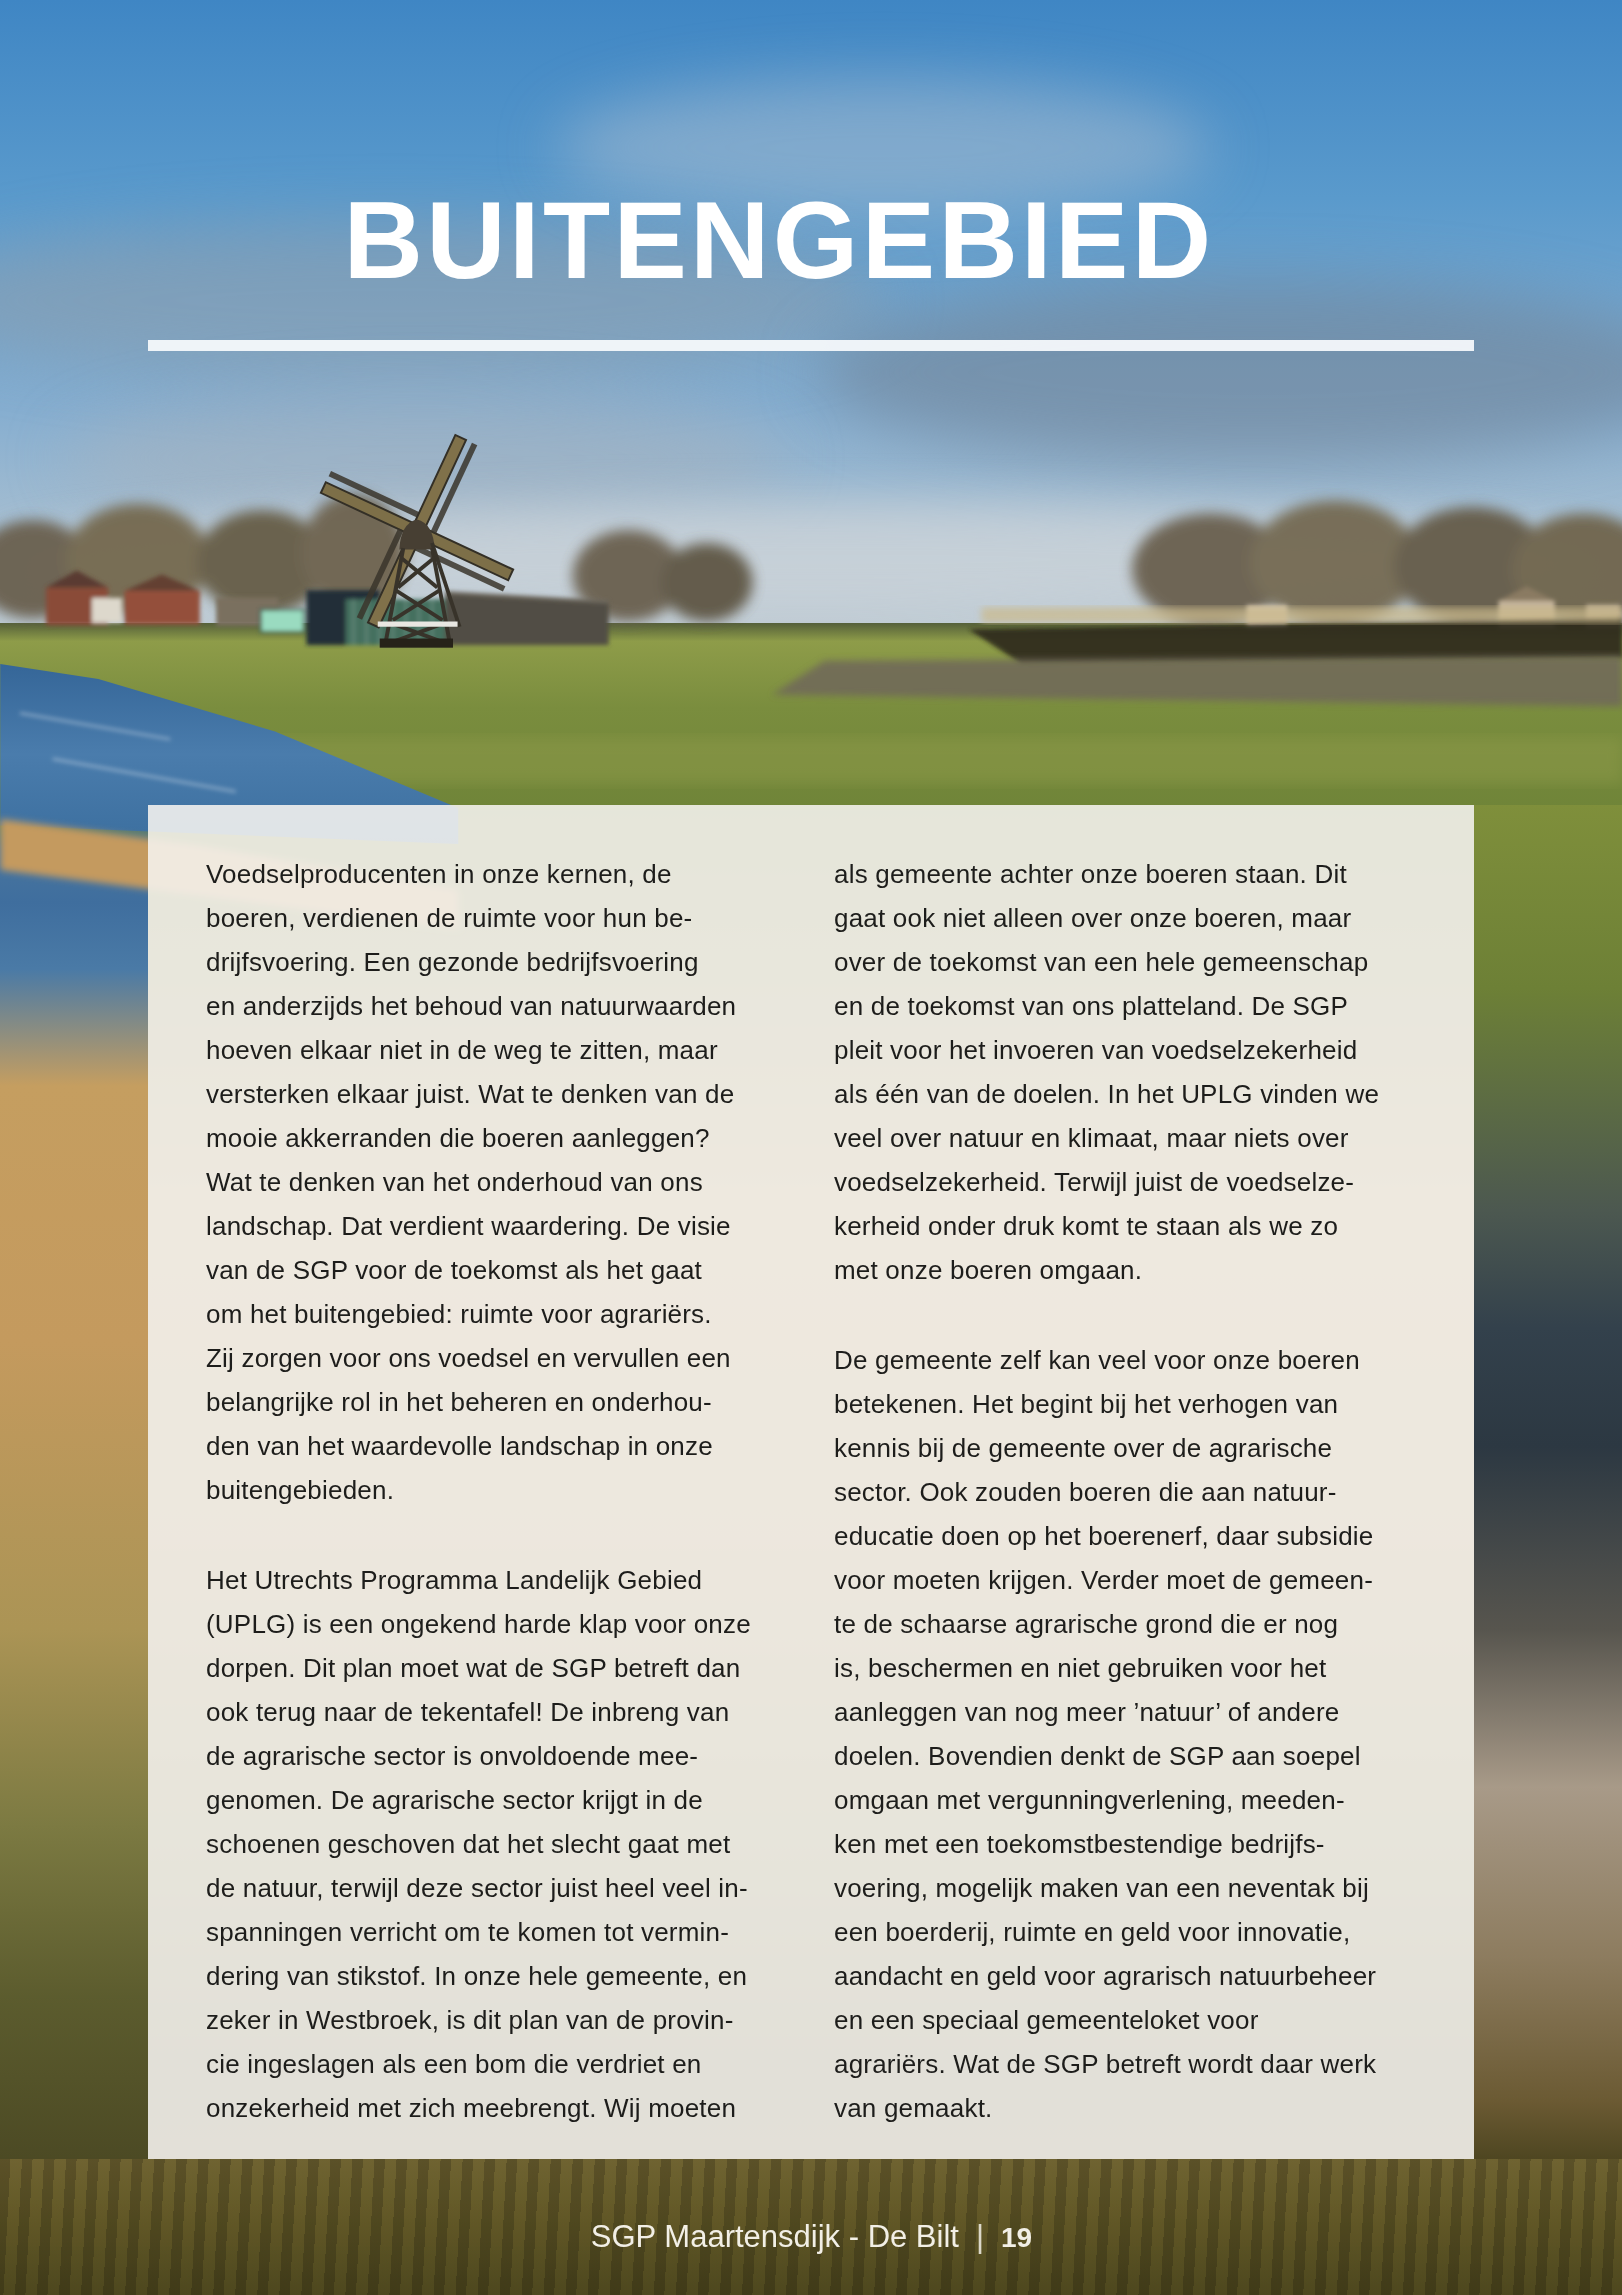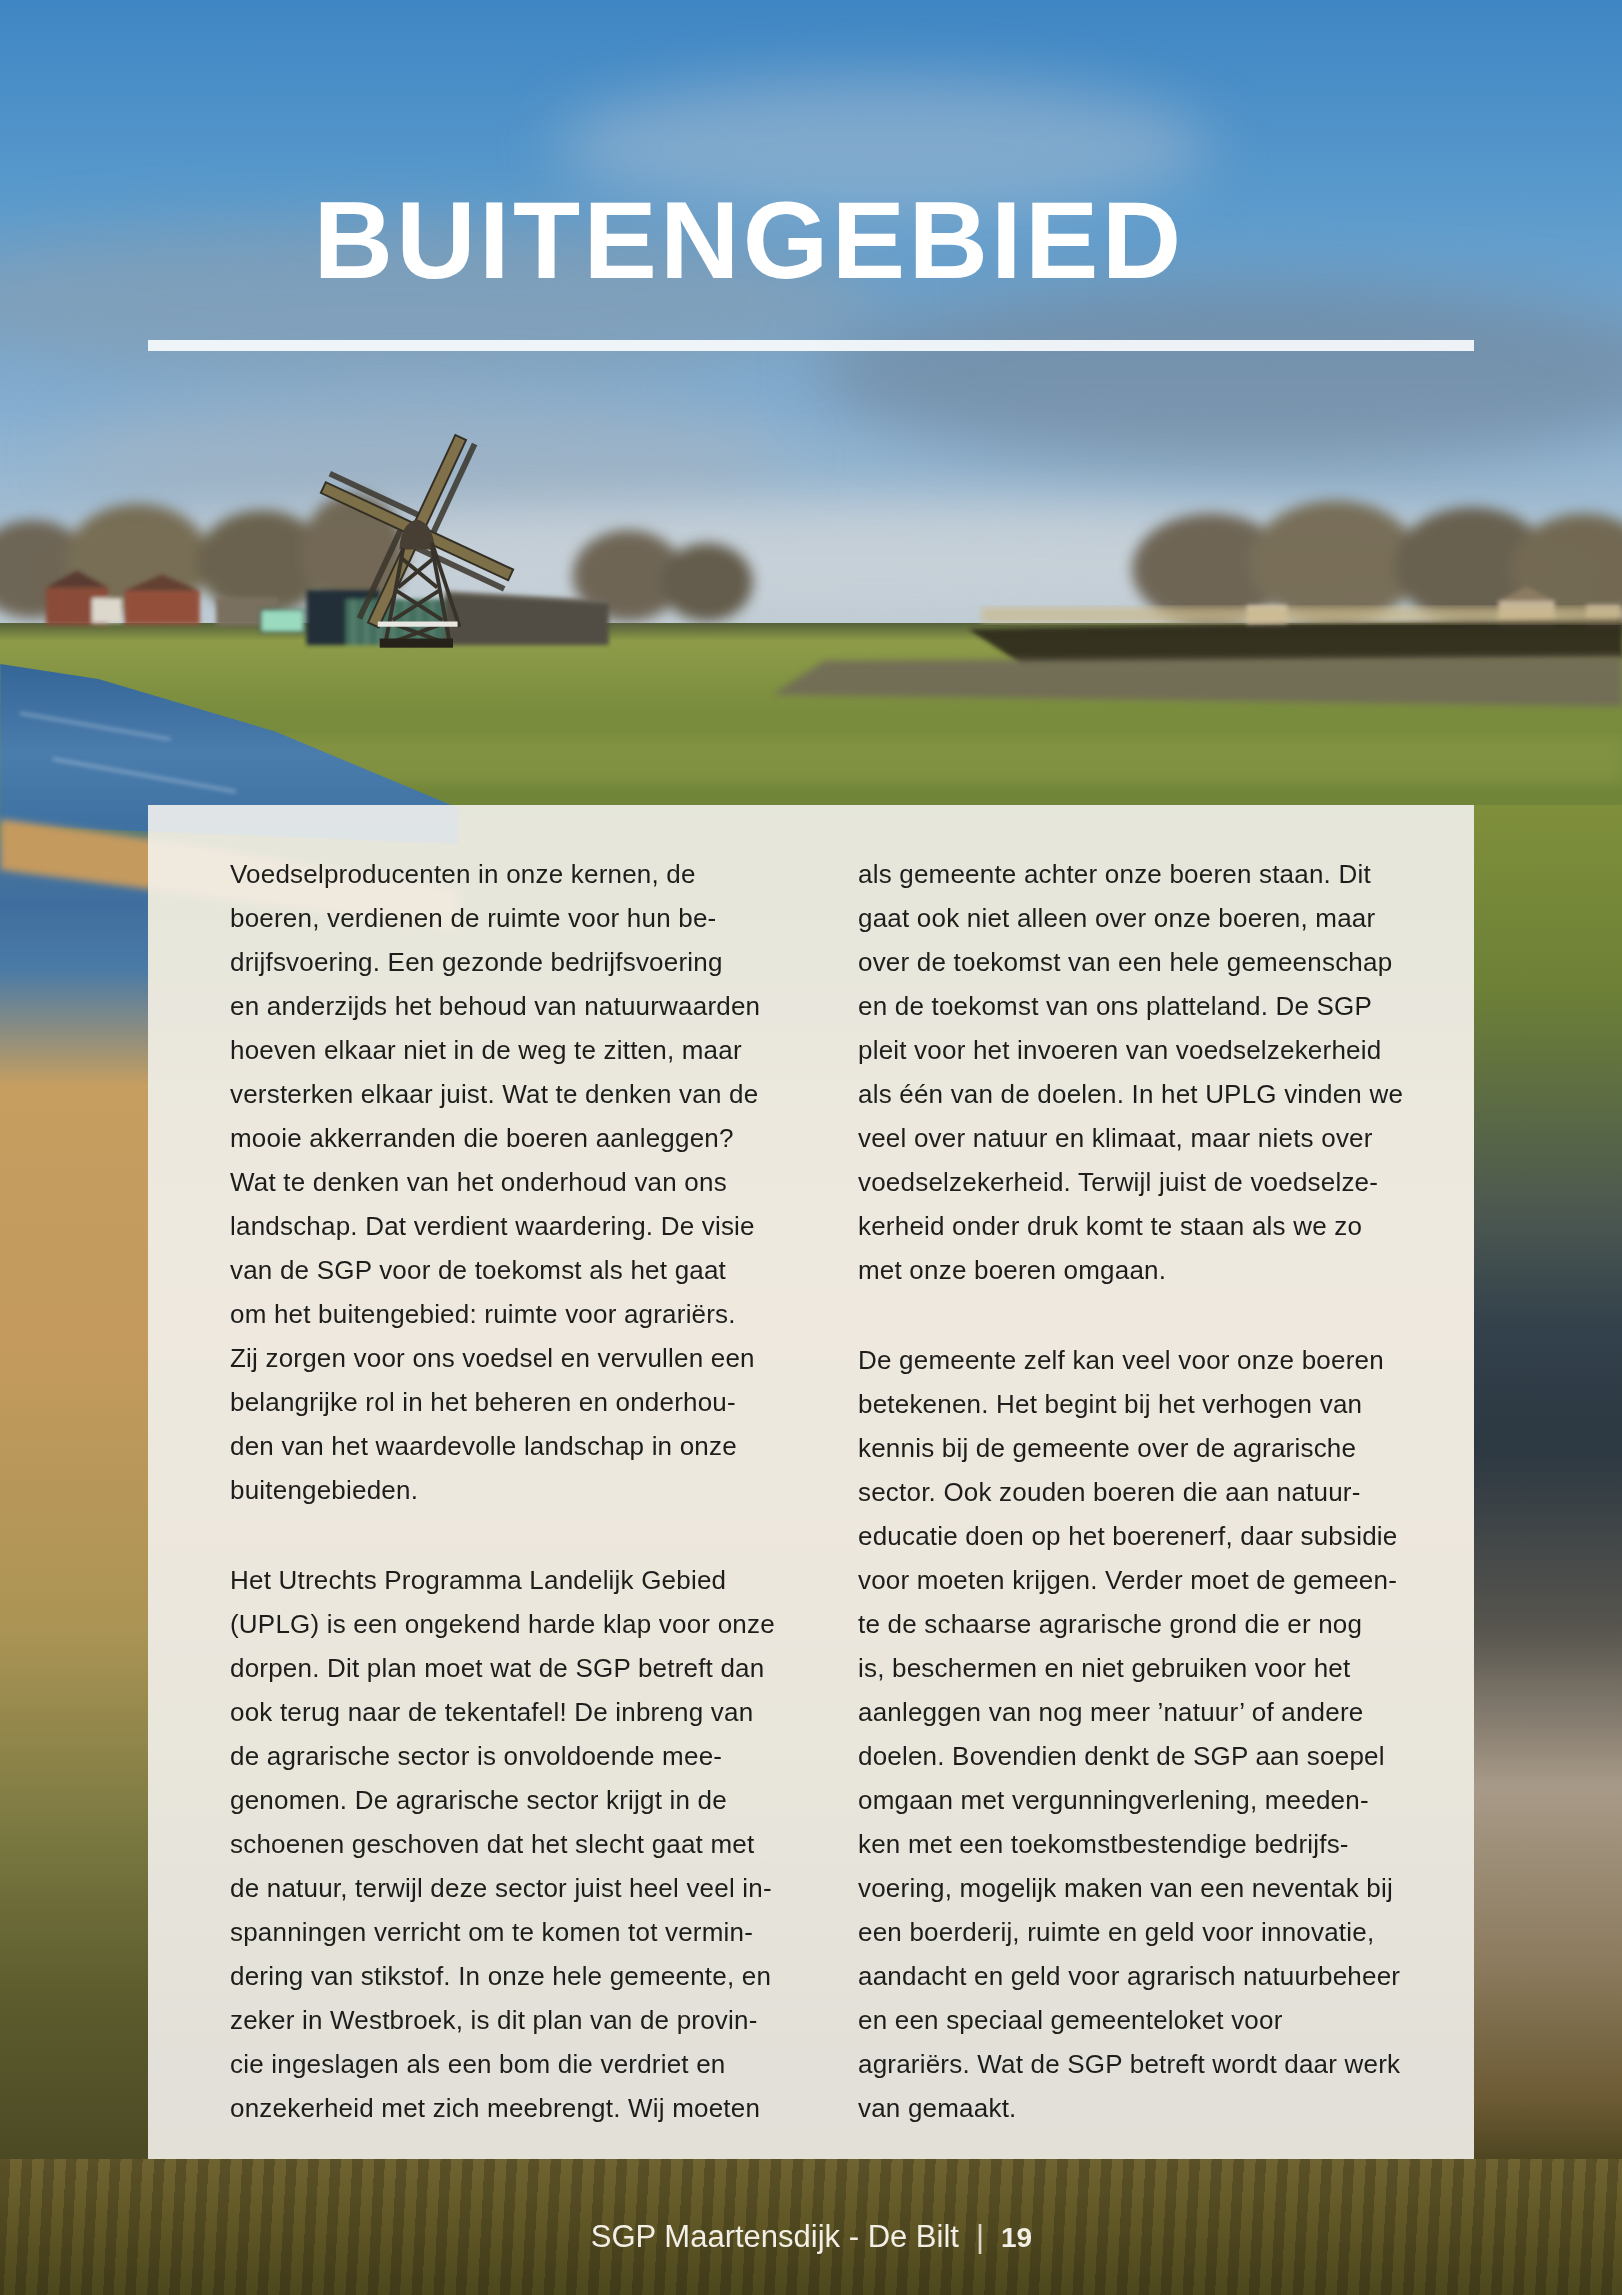--- a/index.html
+++ b/index.html
@@ -46,32 +46,32 @@
   .bg-bottom:after{
     content:""; position:absolute; inset:0;
     background:repeating-linear-gradient(93deg, rgba(0,0,0,.14) 0 10.5px, rgba(255,255,255,.05) 10.5px 22px);
     mix-blend-mode:overlay;
   }
   .scene { position:absolute; left:0; top:0; width:1623px; height:2295px; }
   
   .title {
     position:absolute; left:0; top:185px; width:1498px; margin:0;
     text-align:center; color:#ffffff; font-weight:bold;
-    font-size:110px; line-height:110px; letter-spacing:3.3px;
+    font-size:110px; line-height:110px; letter-spacing:3.3px;padding-left:30px;
   }
   .rule {
     position:absolute; left:148px; top:340px; width:1326px; height:11px;
     background:rgba(248,251,253,.92);
   }
   
   .panel {
     position:absolute; left:148px; top:805px; width:1326px; height:1354px;
     background:rgba(246,244,240,.88);
   }
-  .col { position:absolute; top:47px;margin-left:24px; }
+  .col { position:absolute; top:47px; }
   .col-left  { left:58px;  width:654px; }
   .col-right { left:686px; width:640px; }
   .col p {
     margin:0 0 46px 0; white-space:pre-line;
     font-size:26px; line-height:44px; letter-spacing:0.2px; color:#1d1d1b;
   }
   
   .footer {
     position:absolute; left:0; top:2217px; width:1623px;
     text-align:center; color:#f2efe6; font-size:31px; line-height:39px;

